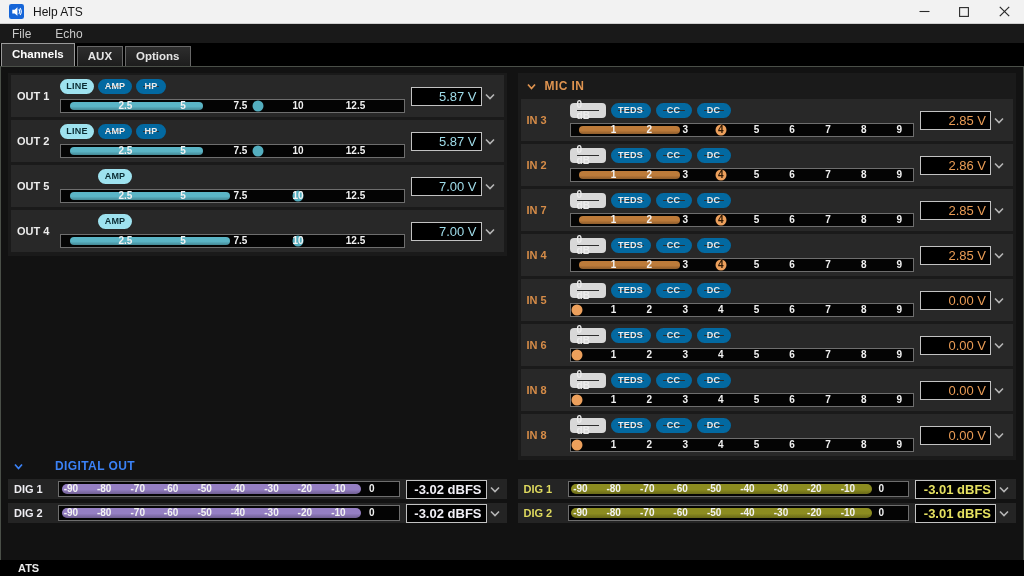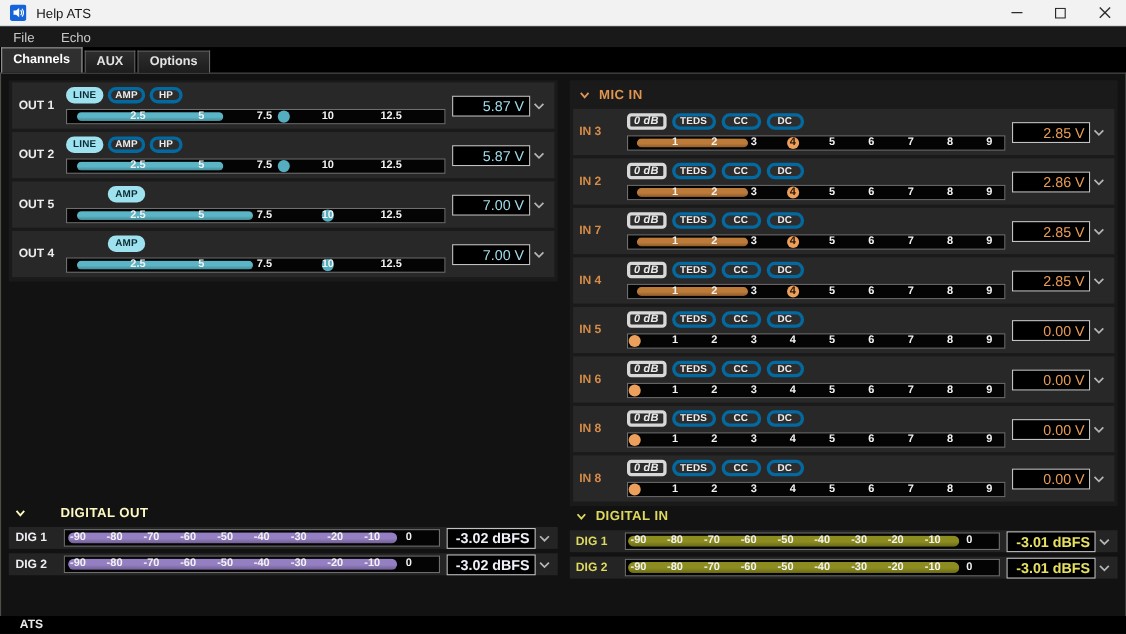--- a/index.html
+++ b/index.html
@@ -21,22 +21,22 @@
   .content{height:494px;box-sizing:border-box;background:#121212;border:1px solid #4a4f48;border-bottom:none;display:flex;padding:6px 7px 7px 7px;gap:11px;}
   .col{flex:1;display:flex;flex-direction:column;min-width:0;}
   .sec-panel{background:#1a1a1a;padding:2px 3px 1px 3px;}
   .sec-header{display:flex;align-items:center;gap:9px;padding:4px 4px 6px 6px;font-size:12px;font-weight:bold;letter-spacing:.4px;}
   .hdr-chev{flex:0 0 auto;}
   
   .ch-row{height:42px;background:#282828;margin-bottom:3px;display:flex;align-items:center;padding:0 6px;}
   .ch-label{width:43px;font-size:11px;font-weight:bold;flex:0 0 auto;}
   .ch-mid{flex:1;position:relative;height:37px;min-width:0;}
   .btn-area{position:absolute;top:1px;left:0;right:0;height:16px;}
-  .btn{position:absolute;top:0;height:15px;box-sizing:border-box;border:3px solid #0369a1;border-radius:8px;background:#2d2d2d;color:#ececec;font-size:9px;font-weight:bold;display:flex;align-items:center;justify-content:center;letter-spacing:.2px;}
-  .btn.emph{border-radius:4px;border-color:#d8d8d8;font-size:10px;font-style:italic;}
+  .btn{position:absolute;top:0;height:15px;box-sizing:border-box;border:7px solid #0369a1;border-radius:8px;background:#2d2d2d;color:#ececec;font-size:9px;font-weight:bold;display:flex;align-items:center;justify-content:center;letter-spacing:.2px;}
+  .btn.emph{border-radius:4px;border-color:#d8d8d8;font-size:10px;}
   .meter{position:absolute;left:0;right:0;bottom:2px;height:14px;background:#040404;border:1px solid #6e6e6e;overflow:hidden;box-sizing:border-box;}
   .fill{position:absolute;top:2px;bottom:2px;border-radius:5px;}
   .dot{position:absolute;top:50%;width:11px;height:11px;border-radius:50%;transform:translate(-50%,-50%);z-index:1;}
   .tick{position:absolute;top:50%;transform:translate(-50%,-50%);font-size:10px;font-weight:bold;color:#f2f2f2;z-index:2;line-height:1;white-space:nowrap;}
   .tick.dark{color:#2e1905;}
   .val-wrap{display:flex;align-items:center;margin-left:6px;flex:0 0 auto;}
   .valbox{height:19px;box-sizing:border-box;background:#000;border:1px solid #c2c2c2;display:flex;align-items:center;justify-content:flex-end;padding:0 4px;font-size:13px;width:71px;}
   .valbox.wide{width:81px;font-weight:bold;}
   .chev{width:16px;display:flex;justify-content:center;align-items:center;}
   
@@ -195,21 +195,21 @@
               <div class="chev">
                 <svg width="10" height="7" viewBox="0 0 10 7">
                   <polyline points="1,1.5 5,5.5 9,1.5" fill="none" stroke="#b5b5b5" stroke-width="1.6"></polyline>
                 </svg>
               </div>
             </div>
           </div>
         </div>
     </div>
     <div class="dig-block">
-      <div class="dig-header" id="hdr-digital_out" style="color: #fef9c3; gap: 32px;">
+      <div class="dig-header" id="hdr-digital_out" style="color: #3b82f6; gap: 32px;">
         <svg class="hdr-chev" width="9" height="7" viewBox="0 0 9 7">
             <polyline points="1,1.5 4.5,5.5 8,1.5" fill="none" stroke="currentColor" stroke-width="1.7"></polyline>
           </svg>
         <span>DIGITAL OUT</span>
       </div>
       <div id="rows-digital_out">
           <div class="dig-row">
             <span class="dig-label" style="color: rgb(239, 238, 243);">DIG 1</span>
             <div class="dig-meter-wrap">
               <div class="meter">
@@ -521,26 +521,20 @@
               <div class="chev">
                 <svg width="10" height="7" viewBox="0 0 10 7">
                   <polyline points="1,1.5 5,5.5 9,1.5" fill="none" stroke="#b5b5b5" stroke-width="1.6"></polyline>
                 </svg>
               </div>
             </div>
           </div>
         </div>
     </div>
     <div class="dig-block">
-      <div class="dig-header" id="hdr-digital_in" style="color: rgb(222, 217, 94);">
-        <svg class="hdr-chev" width="9" height="7" viewBox="0 0 9 7">
-            <polyline points="1,1.5 4.5,5.5 8,1.5" fill="none" stroke="currentColor" stroke-width="1.7"></polyline>
-          </svg>
-        <span>DIGITAL IN</span>
-      </div>
       <div id="rows-digital_in">
           <div class="dig-row">
             <span class="dig-label" style="color: rgb(222, 217, 94);">DIG 1</span>
             <div class="dig-meter-wrap">
               <div class="meter">
                 <div class="fill" style="left: 0.8%; width: 88.5%; background: linear-gradient(rgb(140, 140, 32) 0%, rgb(140, 140, 32) 55%, rgba(0, 0, 0, 0.25)) rgb(140, 140, 32);"></div>
                 <span class="tick" style="left: 3.5%;">-90</span>
                 <span class="tick" style="left: 13.3%;">-80</span>
                 <span class="tick" style="left: 23.2%;">-70</span>
                 <span class="tick" style="left: 33%;">-60</span>

